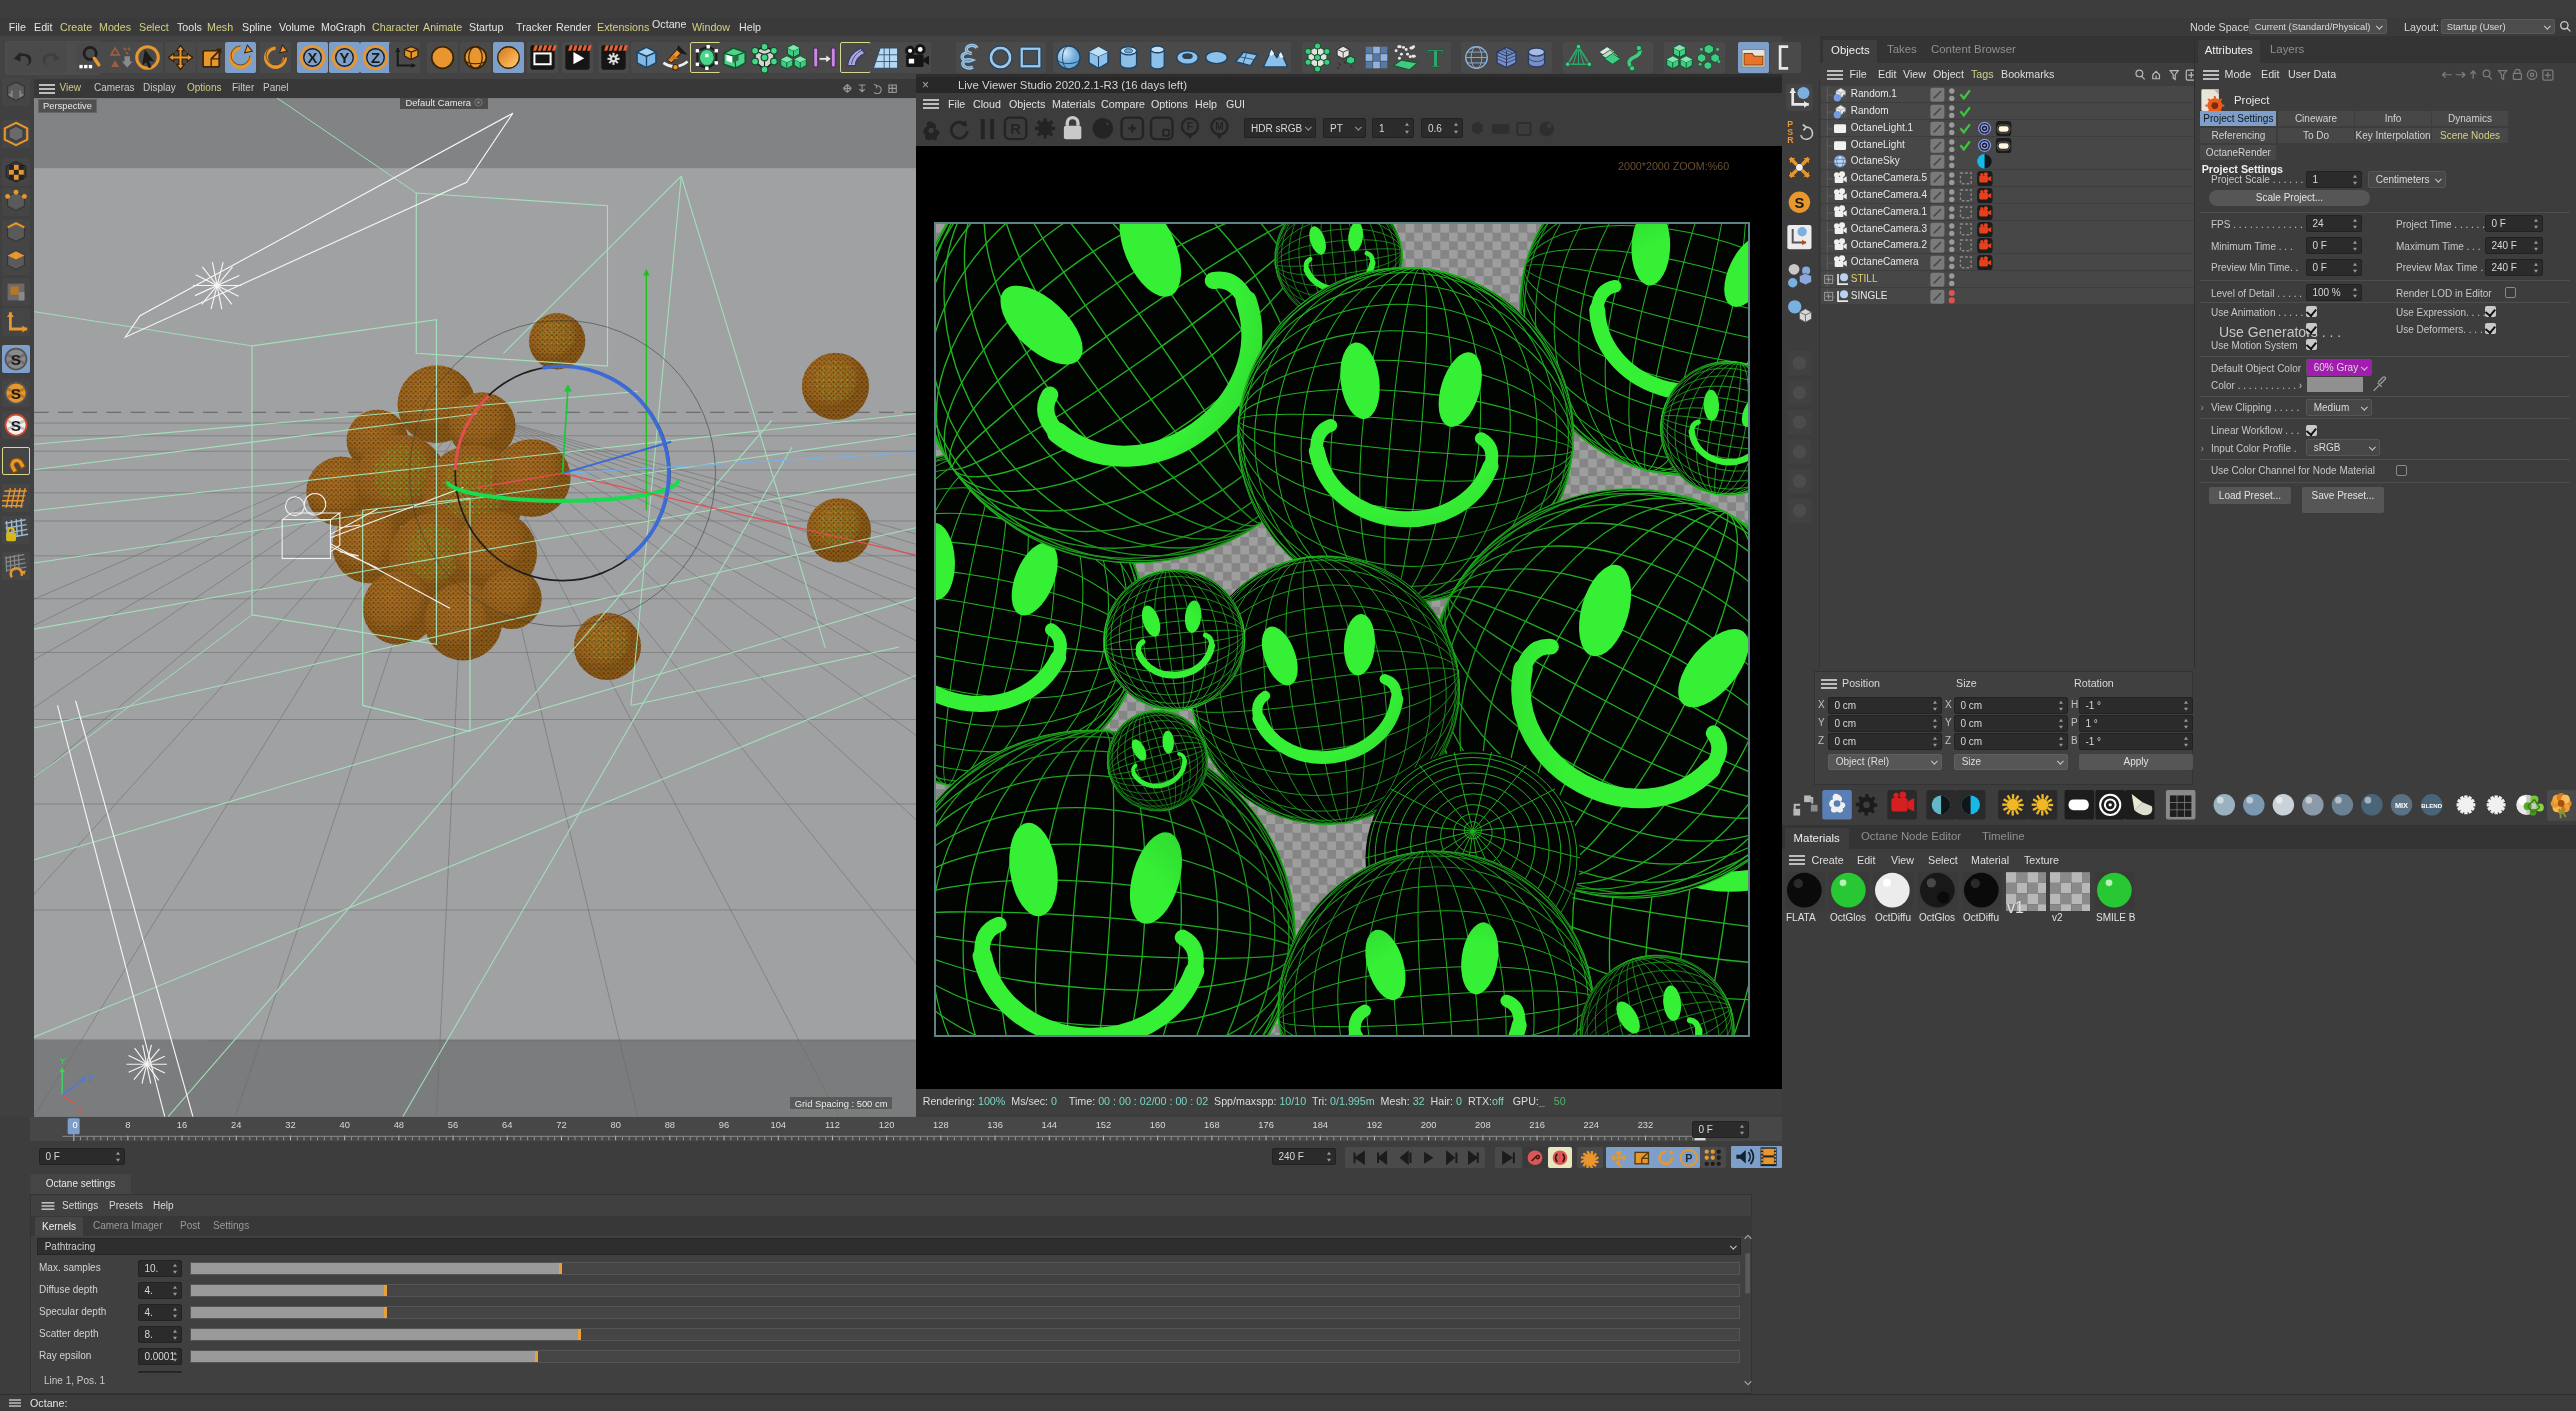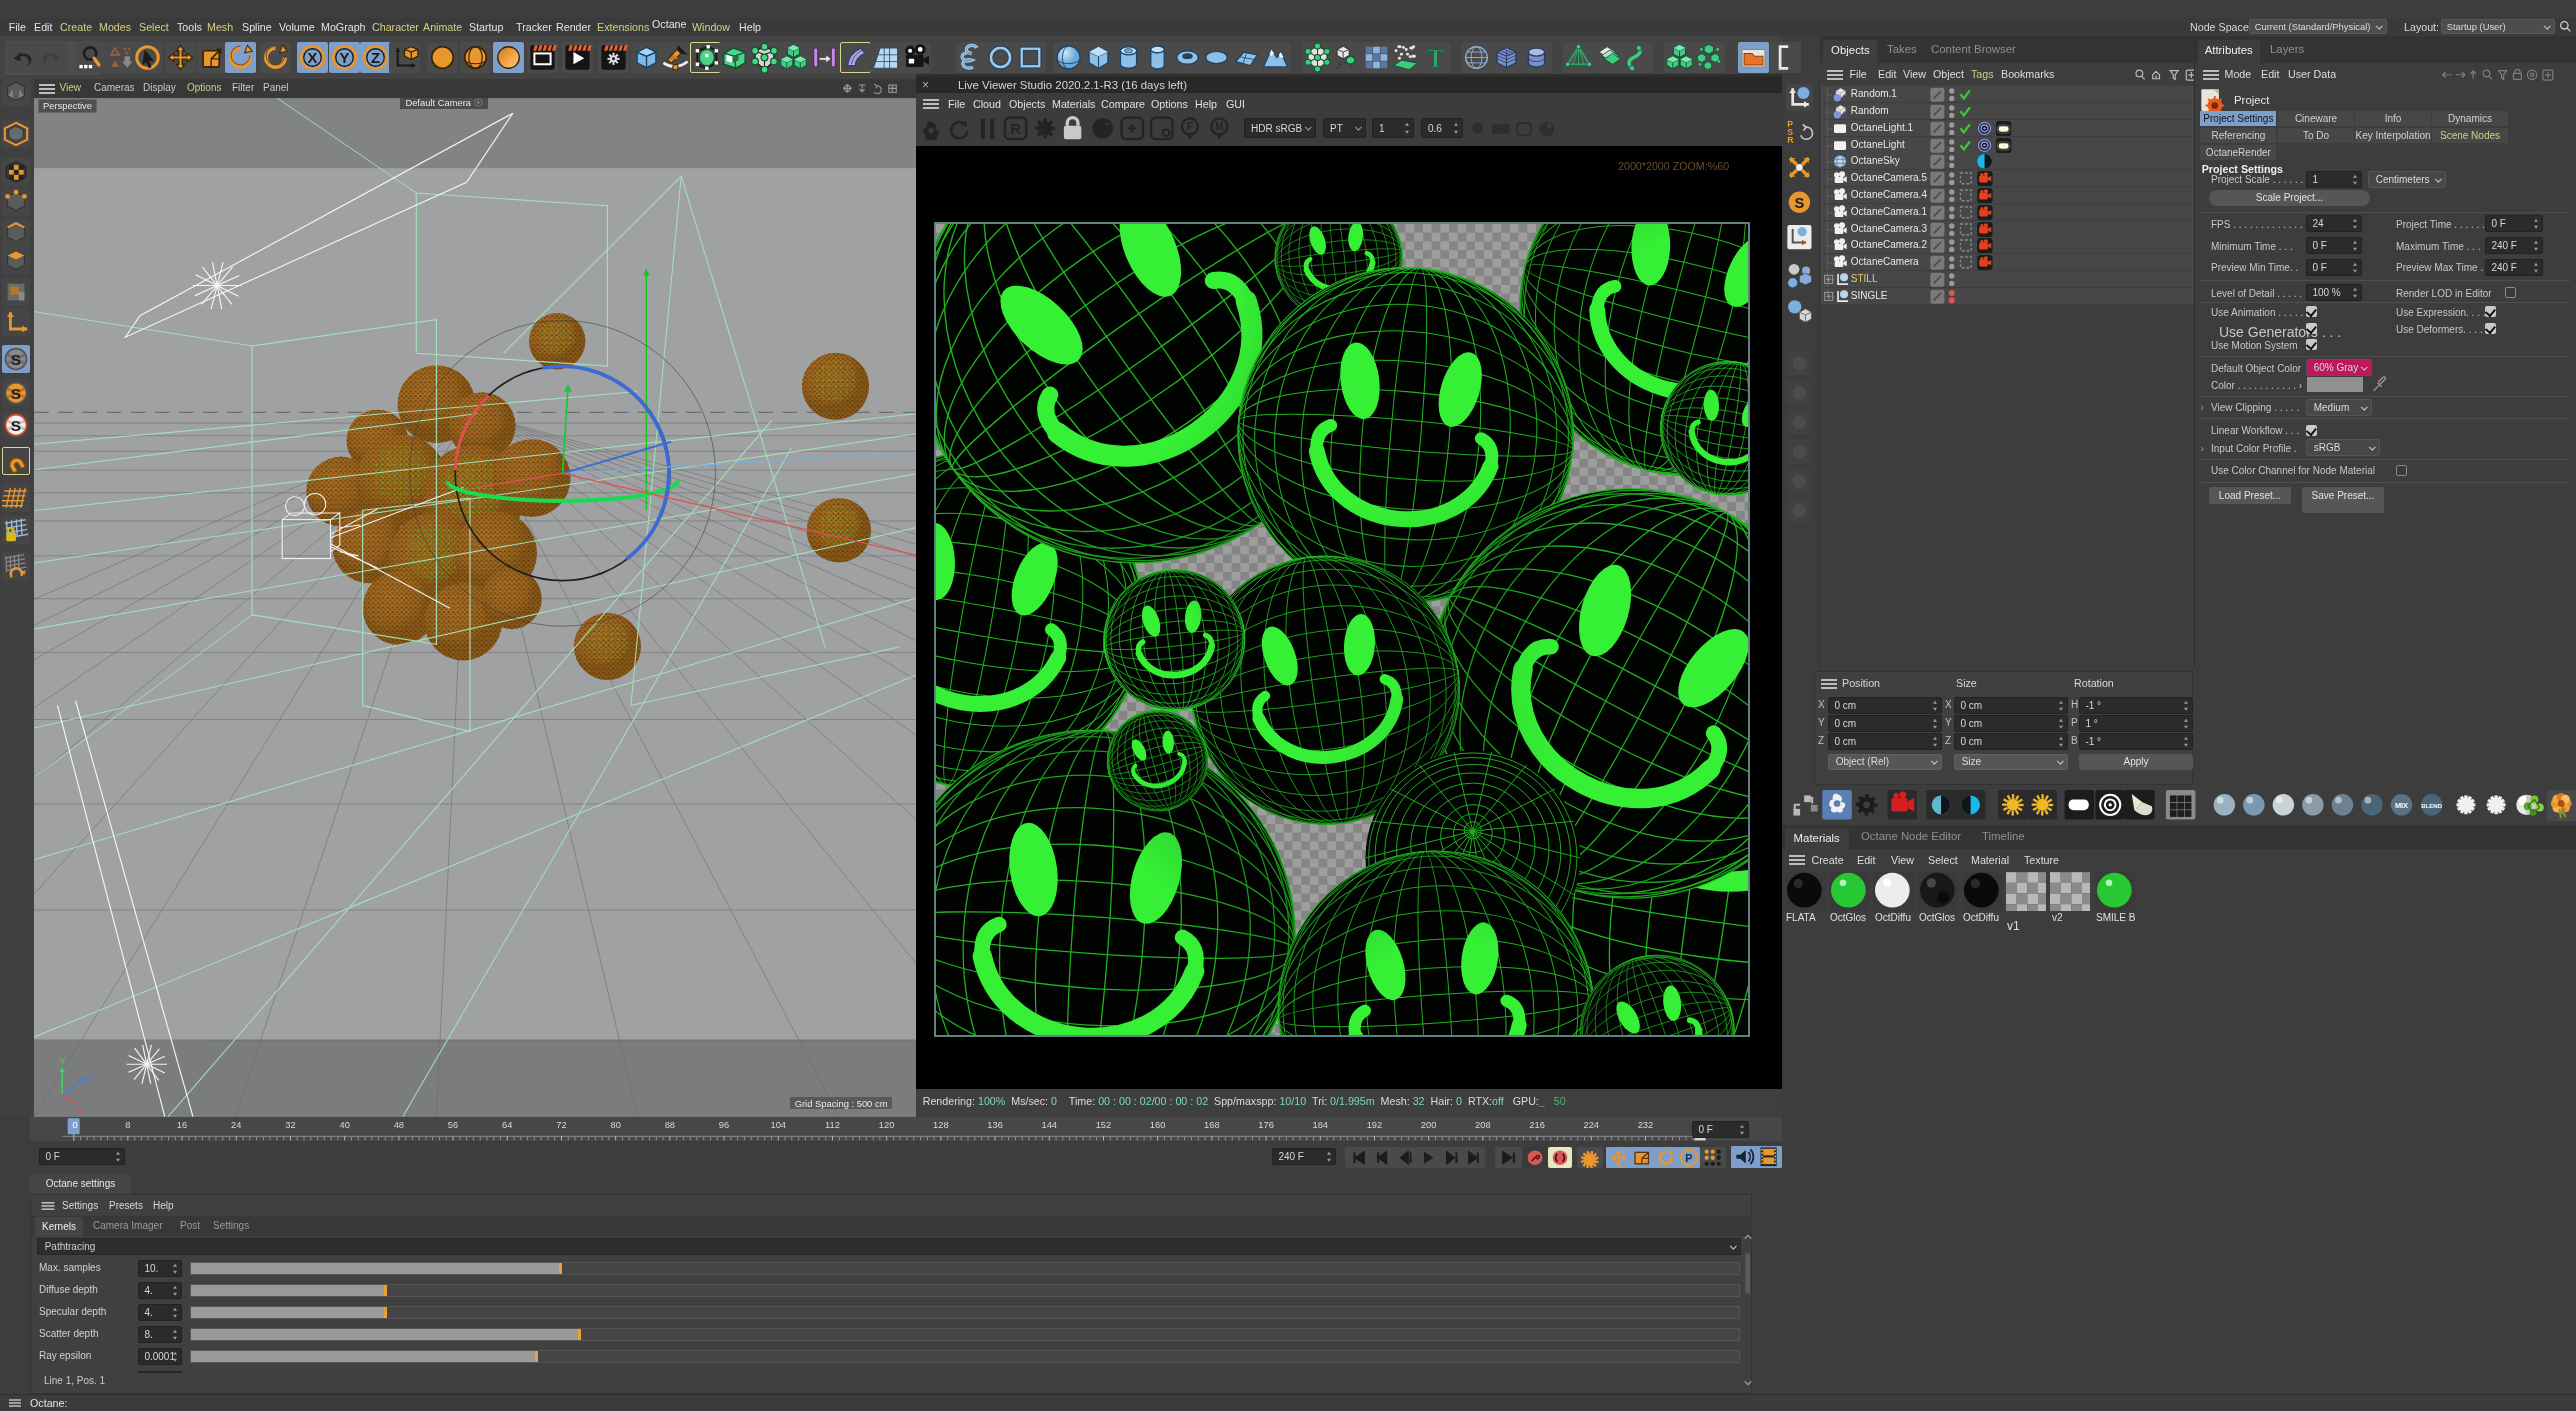--- a/index.html
+++ b/index.html
@@ -1700,21 +1700,21 @@
       <span class="abs" style="left:201px;top:271px;font-size:10px;color:#c8c8c8;white-space:nowrap">Use Expression. . . . .</span>
       <div class="chk" style="left:290px;top:270px"></div>
       <span class="abs" style="left:24px;top:288px;font-size:14px;color:#c8c8c8;white-space:nowrap">Use Generators  . . .</span>
       <div class="chk" style="left:111px;top:287px"></div>
       <span class="abs" style="left:201px;top:288px;font-size:10px;color:#c8c8c8;white-space:nowrap">Use Deformers. . . . .</span>
       <div class="chk" style="left:290px;top:287px"></div>
       <span class="abs" style="left:16px;top:304px;font-size:10px;color:#c8c8c8;white-space:nowrap">Use Motion System</span>
       <div class="chk" style="left:111px;top:303px"></div>
       <div class="abs" style="left:5.4px;top:320px;width:370px;height:0.7px;background:#4e4e4e"></div>
       <span class="abs" style="left:16px;top:327px;font-size:10px;color:#c8c8c8;white-space:nowrap">Default Object Color</span>
-      <div class="combo" style="left:111px;top:323px;width:66px;height:17.4px;line-height:16px;padding-left:6.7px;font-size:10px;background:#be185d;border-color:#555">60% Gray<i class="car"></i></div>
+      <div class="combo" style="left:111px;top:323px;width:66px;height:17.4px;line-height:16px;padding-left:6.7px;font-size:10px;background:#a21caf;border-color:#555">60% Gray<i class="car"></i></div>
       <span class="abs" style="left:16px;top:344px;font-size:10px;color:#c8c8c8;white-space:nowrap">Color . . . . . . . . . . . ›</span>
       <div class="abs" style="left:112px;top:341px;width:56px;height:14.8px;background:#909090"></div>
       <svg class="abs" style="left:176px;top:340px" width="17.4" height="17.4" fill="none" stroke="#9a9a9a" stroke-width="2" viewBox="0 0 26 26">
         <path d="M4 22 l8 -8 M10 10 l6 6 M14 12 l7 -7 a2 2 0 0 0 -3 -3 l-7 7"></path>
       </svg>
       <div class="abs" style="left:5.4px;top:360px;width:370px;height:0.7px;background:#4e4e4e"></div>
       <span class="abs" style="left:5.4px;top:366px;font-size:10px;color:#9a9a9a;white-space:nowrap">›</span>
       <span class="abs" style="left:16px;top:366px;font-size:10px;color:#c8c8c8;white-space:nowrap">View Clipping  . . . . .</span>
       <div class="combo" style="left:111px;top:363px;width:66px;height:17.4px;line-height:16px;padding-left:6.7px;font-size:10px;background:#474747;border-color:#555">Medium<i class="car"></i></div>
       <div class="abs" style="left:5.4px;top:382px;width:370px;height:0.7px;background:#4e4e4e"></div>
@@ -2013,21 +2013,21 @@
             <rect x="0" y="32" width="16" height="16" fill="#b8b8b8"></rect>
             <rect x="16" y="32" width="16" height="16" fill="#8a8a8a"></rect>
             <rect x="32" y="32" width="16" height="16" fill="#b8b8b8"></rect>
             <rect x="48" y="32" width="16" height="16" fill="#8a8a8a"></rect>
             <rect x="0" y="48" width="16" height="16" fill="#8a8a8a"></rect>
             <rect x="16" y="48" width="16" height="16" fill="#b8b8b8"></rect>
             <rect x="32" y="48" width="16" height="16" fill="#8a8a8a"></rect>
             <rect x="48" y="48" width="16" height="16" fill="#b8b8b8"></rect>
           </g>
         </svg></div>
-      <span class="abs" style="left:225px;top:94px;font-size:12px;color:#e0e0e0;width:40px;overflow:hidden;white-space:nowrap">v1</span>
+      <span class="abs" style="left:225px;top:74px;font-size:16px;color:#e0e0e0;width:40px;overflow:hidden;white-space:nowrap">v1</span>
       <div class="abs" style="left:268px;top:47px;width:40px;height:39px;overflow:hidden"><svg width="40" height="39" viewBox="0 0 60 58">
           <g>
             <rect x="0" y="0" width="16" height="16" fill="#b8b8b8"></rect>
             <rect x="16" y="0" width="16" height="16" fill="#8a8a8a"></rect>
             <rect x="32" y="0" width="16" height="16" fill="#b8b8b8"></rect>
             <rect x="48" y="0" width="16" height="16" fill="#8a8a8a"></rect>
             <rect x="0" y="16" width="16" height="16" fill="#8a8a8a"></rect>
             <rect x="16" y="16" width="16" height="16" fill="#b8b8b8"></rect>
             <rect x="32" y="16" width="16" height="16" fill="#8a8a8a"></rect>
             <rect x="48" y="16" width="16" height="16" fill="#b8b8b8"></rect>

